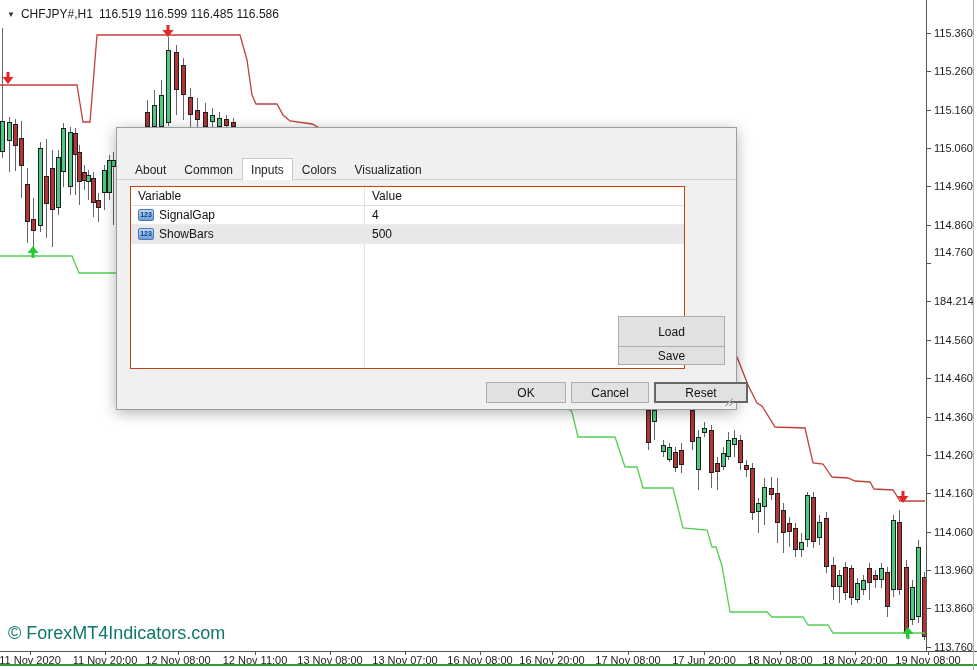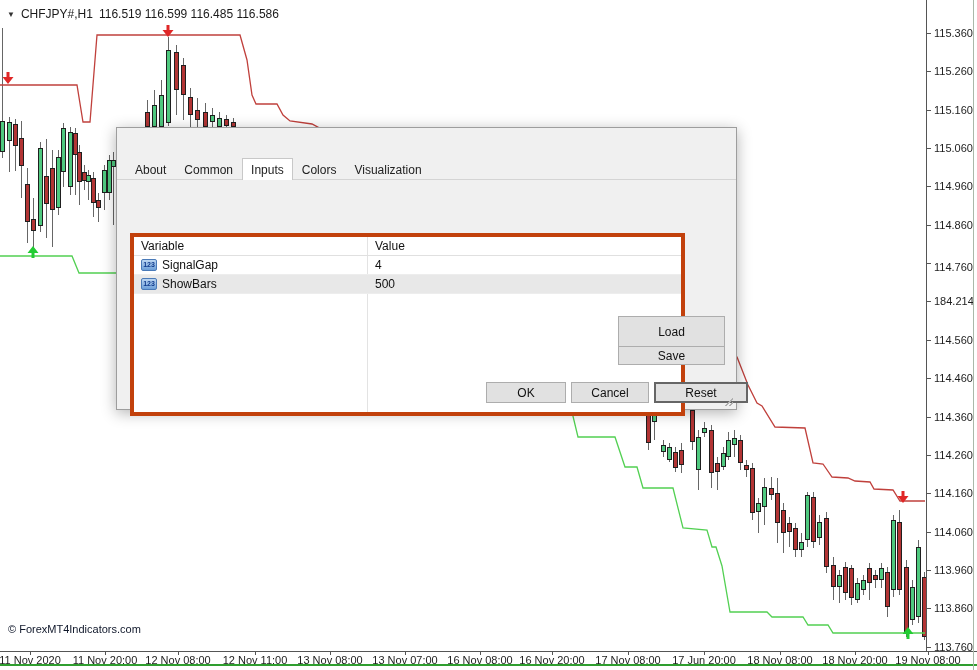--- a/index.html
+++ b/index.html
@@ -2,21 +2,21 @@
 <html><head>
 <meta charset="utf-8">
 <style>
   * { margin:0; padding:0; box-sizing:border-box; }
   body { font-family:"Liberation Sans", sans-serif; background:#fff; }
   #screen { position:relative; width:977px; height:670px; background:#ffffff; overflow:hidden; }
 
   
   #symbol-label { position:absolute; left:7px; top:7px; font-size:12px; color:#1a1a1a; display:flex; align-items:center; gap:6px; }
   #symbol-label .tri { font-size:8px; color:#333; }
-  #watermark { position:absolute; left:8px; top:623px; font-size:11px; color:#0f172a; }
+  #watermark { position:absolute; left:8px; top:623px; font-size:18px; color:#0f766e; }
 
   #price-axis-line { position:absolute; left:926px; top:0; width:1px; height:652px; background:#555; }
   #time-axis-line  { position:absolute; left:0; top:651px; width:977px; height:1px; background:#555; }
   #bottom-green-line { position:absolute; left:0; top:664px; width:977px; height:2px; background:#2f9e2f; }
   #right-edge-line { position:absolute; left:973px; top:0; width:1px; height:670px; background:#a9b8a9; }
 
   .price-label { position:absolute; left:934px; transform:translateY(-50%); font-size:11px; color:#1d1d1d; white-space:nowrap; }
   .price-tick  { position:absolute; left:927px; width:4px; height:1px; background:#555; }
   .time-label  { position:absolute; top:654px; transform:translateX(-50%); font-size:11px; color:#1d1d1d; white-space:nowrap; }
   .time-tick   { position:absolute; top:651px; width:1px; height:4px; background:#555; }
@@ -34,21 +34,21 @@
             background:#f0f0f0; border:1px solid #9d9d9d; box-shadow:0 3px 14px rgba(0,0,0,.30); }
   #dialog-titlebar { position:relative; height:27px; background:#f0f0f0; }
   #dialog-title { position:absolute; left:12px; top:6px; font-size:13px; color:#8a8a8a; }
   #dialog-help  { position:absolute; left:543px; top:4px; width:20px; height:20px; font-size:14px; color:#9a9a9a; text-align:center; line-height:20px; cursor:default; }
   #dialog-close { position:absolute; left:589px; top:4px; width:20px; height:20px; font-size:15px; color:#9a9a9a; text-align:center; line-height:20px; cursor:default; }
 
   #tabstrip { position:absolute; left:0; top:33px; width:100%; height:19px; border-bottom:1px solid #d4d4d4; padding-left:9px; display:flex; align-items:flex-end; }
   .tab { font-size:12px; color:#222; padding:3px 8px 3px 8px; border:1px solid transparent; border-bottom:none; position:relative; top:1px; }
   .tab.active { background:#fff; border-color:#c8c8c8; padding-top:4px; }
 
-  #param-table { position:absolute; left:13px; top:58px; width:555px; height:183px; background:#fff; border:4px solid #c2410c; font-size:12px;margin-top:47px; }
+  #param-table { position:absolute; left:13px; top:58px; width:555px; height:183px; background:#fff; border:1px solid #c2410c; font-size:12px; }
   #param-table .colsep { position:absolute; left:233px; top:0; width:1px; height:100%; background:#e3e3e3; }
   .trow { position:relative; height:19px; display:flex; align-items:center; border-bottom:1px solid #ededed; }
   .trow.header { color:#444; border-bottom:1px solid #e0e0e0; }
   .trow.selected { background:#e8e8e8; }
   .cell-var { width:233px; padding-left:7px; display:flex; align-items:center; gap:5px; color:#111; }
   .cell-val { padding-left:8px; color:#111; }
   .num-icon { width:16px; height:12px; background:linear-gradient(#bcd6f2,#6d9fd8); border:1px solid #4a7ab8; border-radius:2px;
               color:#103a8c; font-size:7px; font-weight:bold; line-height:10px; text-align:center; letter-spacing:0; }
 
   .btn { position:absolute; background:#e1e1e1; border:1px solid #adadad; font-size:12px; color:#111;
@@ -243,21 +243,21 @@
       <div class="price-label" style="top: 71.35px;">115.260</div>
       <div class="price-tick" style="top: 71.35px;"></div>
       <div class="price-label" style="top: 109.7px;">115.160</div>
       <div class="price-tick" style="top: 109.7px;"></div>
       <div class="price-label" style="top: 148.05px;">115.060</div>
       <div class="price-tick" style="top: 148.05px;"></div>
       <div class="price-label" style="top: 186.4px;">114.960</div>
       <div class="price-tick" style="top: 186.4px;"></div>
       <div class="price-label" style="top: 224.75px;">114.860</div>
       <div class="price-tick" style="top: 224.75px;"></div>
-      <div class="price-label" style="top: 267px;">114.760</div>
+      <div class="price-label" style="top: 252px;">114.760</div>
       <div class="price-tick" style="top: 263.1px;"></div>
       <div class="price-label" style="top: 301.45px;">184.214</div>
       <div class="price-tick" style="top: 301.45px;"></div>
       <div class="price-label" style="top: 339.8px;">114.560</div>
       <div class="price-tick" style="top: 339.8px;"></div>
       <div class="price-label" style="top: 378.15px;">114.460</div>
       <div class="price-tick" style="top: 378.15px;"></div>
       <div class="price-label" style="top: 416.5px;">114.360</div>
       <div class="price-tick" style="top: 416.5px;"></div>
       <div class="price-label" style="top: 454.85px;">114.260</div>

